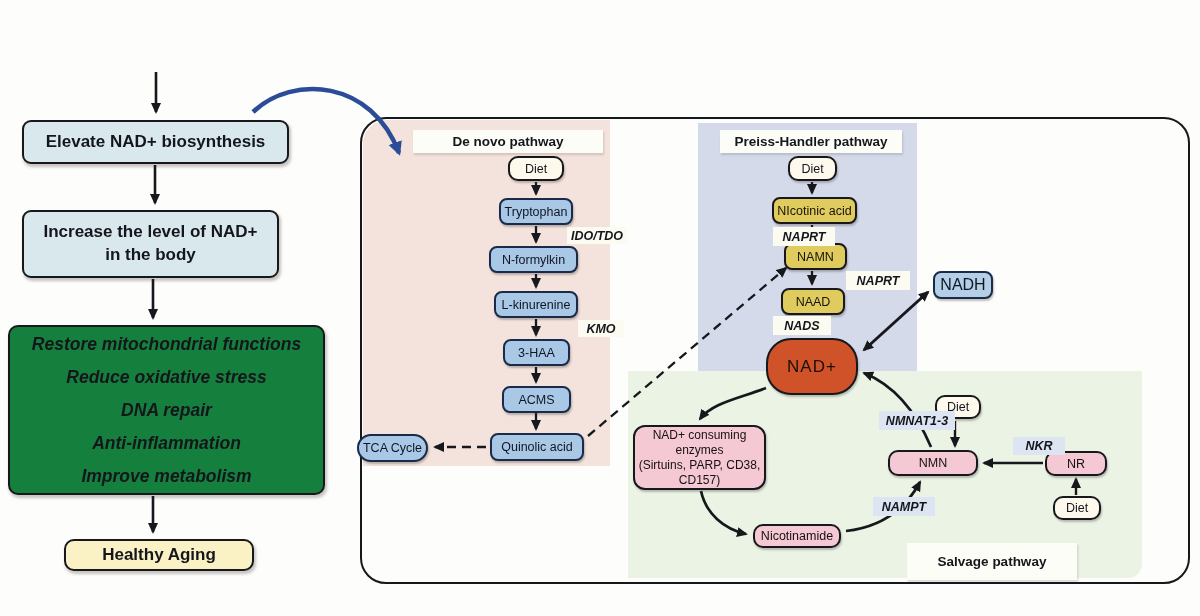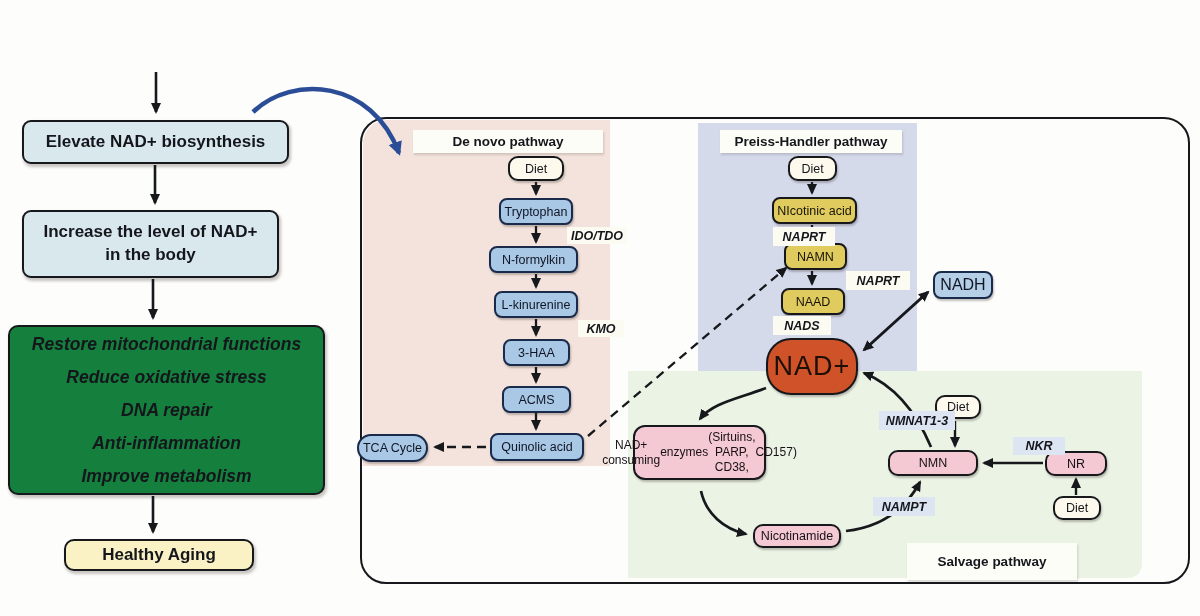--- a/index.html
+++ b/index.html
@@ -30,21 +30,21 @@
     text-align:center;font-weight:normal;font-size:12.5px;z-index:3;
     border-radius:8px;box-shadow:1px 2px 2px rgba(60,50,45,.3);
   }
   .n-blue{background:#a9c8e6;border:2px solid #1a2a4a;color:#101524;}
   .n-cream{background:#fdf9ec;border:2px solid #16181c;border-radius:10px;}
   .n-yellow{background:#e0cb5e;border:2.2px solid #16181c;color:#17140a;}
   .n-pink{background:#f4c9d4;border:2.4px solid #16181c;border-radius:10px;color:#171014;}
   .n-pill{border-radius:15px;}
   .nad{
     background:#d05228;border:2.6px solid #16181c;border-radius:25px;
-    font-size:27px;letter-spacing:1px;color:#1c0f05;
+    font-size:17px;letter-spacing:1px;color:#1c0f05;
   }
   .nadh{background:#b4cfe6;border:2.2px solid #1a2a4a;font-size:16px;color:#101524;}
   .strip{
     position:absolute;display:flex;align-items:center;justify-content:center;text-align:left;
     font-weight:bold;z-index:4;
   }
   .strip-title{background:#fdfdf7;font-size:13.5px;box-shadow:1px 2px 2px rgba(60,50,45,.18);}
   .strip-enz{font-style:italic;font-size:12.5px;margin-left:24px;}
   .strip-white{background:#fbfbf2;}
   .strip-blue{background:#dde5f3;}
@@ -145,21 +145,21 @@
   <div class="node n-yellow" style="left:772px;top:197px;width:85px;height:27px;">NIcotinic acid</div>
   <div class="strip strip-enz strip-white" style="left:749px;top:227px;width:62px;height:19px;">NAPRT</div>
   <div class="node n-yellow" style="left:784px;top:243px;width:63px;height:27px;">NAMN</div>
   <div class="strip strip-enz strip-white" style="left:822px;top:271px;width:64px;height:19px;">NAPRT</div>
   <div class="node n-yellow" style="left:781px;top:288px;width:64px;height:27px;">NAAD</div>
   <div class="strip strip-enz strip-white" style="left:749px;top:316px;width:58px;height:19px;">NADS</div>
 
   <div class="node nad" style="left:766px;top:338px;width:92px;height:57px;">NAD+</div>
   <div class="node nadh" style="left:933px;top:271px;width:60px;height:28px;">NADH</div>
 
-  <div class="node n-pink" style="left:633px;top:425px;width:133px;height:55px;flex-direction:row;font-size:12px;line-height:15px;border-radius:12px;">
+  <div class="node n-pink" style="left:633px;top:425px;width:133px;height:65px;flex-direction:column;font-size:12px;line-height:15px;border-radius:12px;">
     <span class="consume-line">NAD+ consuming</span>
     <span class="consume-line">enzymes</span>
     <span class="consume-line">(Sirtuins, PARP, CD38,</span>
     <span class="consume-line">CD157)</span>
   </div>
   <div class="node n-pink" style="left:753px;top:524px;width:88px;height:24px;">Nicotinamide</div>
   <div class="strip strip-enz strip-blue" style="left:849px;top:497px;width:62px;height:19px;">NAMPT</div>
   <div class="node n-pink" style="left:888px;top:450px;width:90px;height:26px;">NMN</div>
   <div class="strip strip-enz strip-blue" style="left:855px;top:411px;width:76px;height:19px;">NMNAT1-3</div>
   <div class="node n-cream" style="left:935px;top:395px;width:46px;height:24px;">Diet</div>

